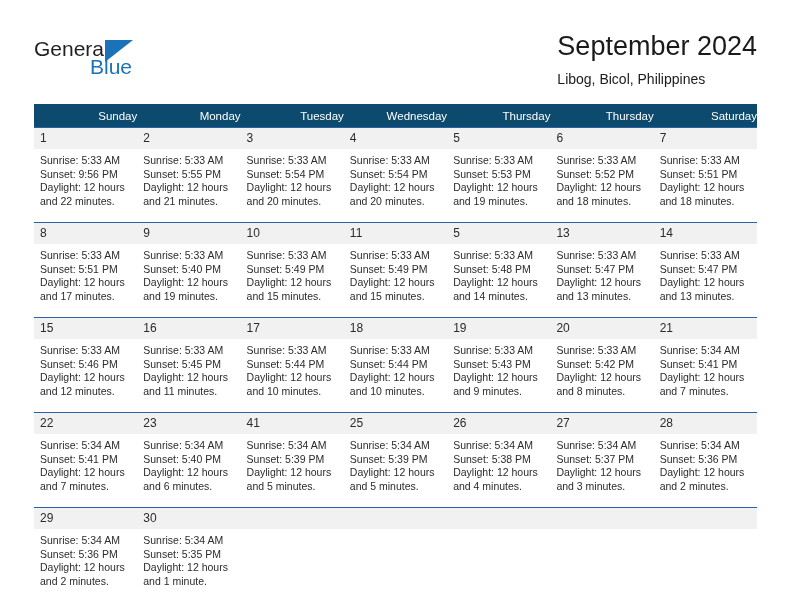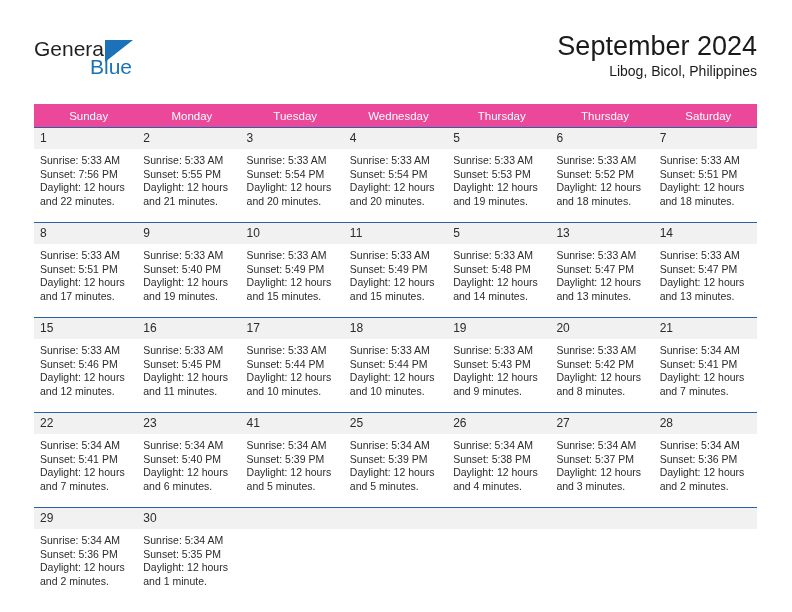--- a/index.html
+++ b/index.html
@@ -61,51 +61,51 @@
     width: 0;
     height: 0;
     border-left: 28px solid #1b72b8;
     border-bottom: 22px solid transparent;
   }
 
   .title-wrap {
     position: absolute;
     right: 35px;
     top: 30px;
-    text-align: right;
+    text-align: left;
   }
   .cal-title {
     font-size: 27px;
     color: #1a1a1a;
     line-height: 32px;
     font-weight: normal;
     margin: 0;
   }
   .cal-subtitle {
     font-size: 14px;
     color: #1a1a1a;
     line-height: 18px;
-    margin: 0 0 0 0;
+    margin: 8px 0 0 0;
   }
 
   
   .cal {
     position: absolute;
     left: 34px;
     top: 104px;
     width: 723px;
     border-collapse: collapse;
     table-layout: fixed;
   }
   .cal th {
-    background: #ec4899;
+    background: #0c4a6e;
     color: #ffffff;
     font-size: 11.5px;
     font-weight: normal;
-    text-align: center;
+    text-align: right;
     padding: 5px 0 5px 6px;
     height: 13px;
     border: none;
     margin-top: 40px;
   }
   .cal td {
     width: 103.28px;
     vertical-align: top;
     padding: 0;
     border: none;
@@ -172,21 +172,21 @@
         <th>Saturday</th>
       </tr>
     </thead>
     <tbody>
 
       <tr class="week">
         <td>
             <div class="daynum">1</div>
             <div class="details">
               <div>Sunrise: 5:33 AM</div>
-              <div>Sunset: 7:56 PM</div>
+              <div>Sunset: 9:56 PM</div>
               <div>Daylight: 12 hours</div>
               <div>and 22 minutes.</div>
             </div>
           </td>
         <td>
             <div class="daynum">2</div>
             <div class="details">
               <div>Sunrise: 5:33 AM</div>
               <div>Sunset: 5:55 PM</div>
               <div>Daylight: 12 hours</div>

